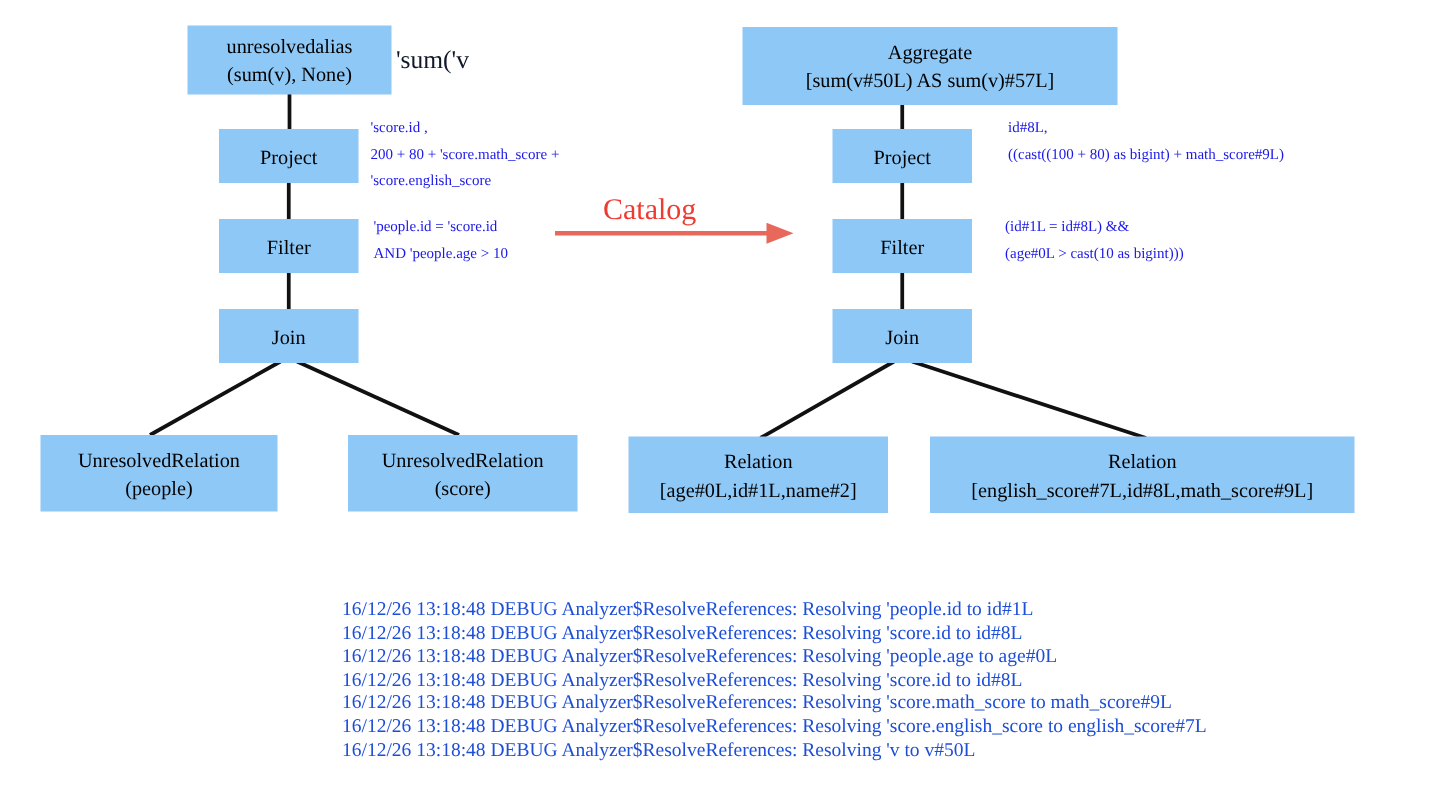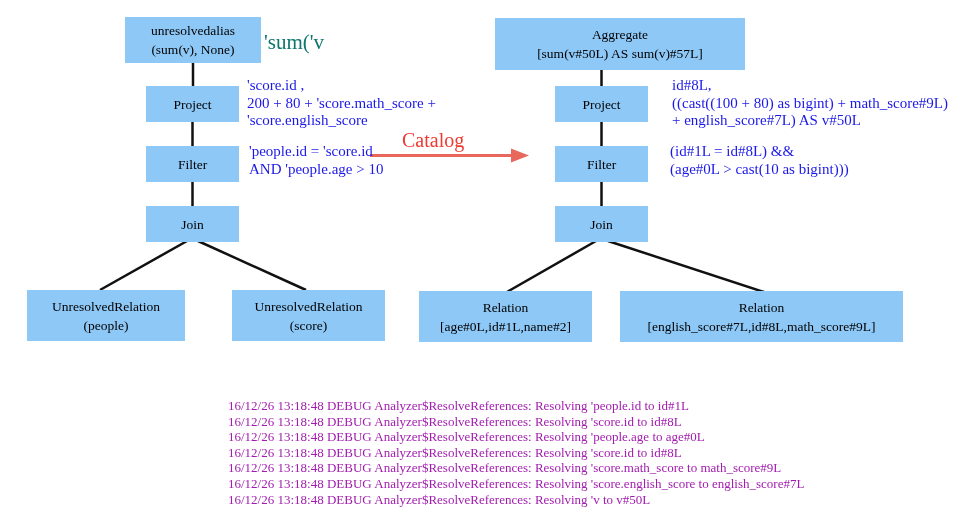--- a/index.html
+++ b/index.html
@@ -3,26 +3,26 @@
 <meta charset="utf-8">
 <style>
   html,body{margin:0;padding:0;}
   body{width:965px;height:524px;background:#ffffff;overflow:hidden;
        font-family:"Liberation Serif","DejaVu Serif",serif;}
   .canvas{position:relative;width:965px;height:524px;background:#fff;}
   .connectors{position:absolute;left:0;top:0;width:965px;height:524px;}
   .node{position:absolute;background:#8dc8f7;color:#000;display:flex;
         flex-direction:column;align-items:center;justify-content:center;
         text-align:center;font-size:13.5px;line-height:19px;}
-  .annot{position:absolute;color:#1b18e8;font-size:15px;line-height:17.5px;
+  .annot{position:absolute;color:#1b18e8;font-size:10px;line-height:17.5px;
          white-space:nowrap;}
-  .annot-big{position:absolute;color:#0f766e;font-size:21px;white-space:nowrap;}
+  .annot-big{position:absolute;color:#0f172a;font-size:17px;white-space:nowrap;}
   .catalog{position:absolute;left:402px;top:117px;color:#ee3b31;font-size:20px;
            white-space:nowrap;margin-top:12px;}
-  .log{position:absolute;left:228px;top:398px;color:#a21caf;font-size:13px;
+  .log{position:absolute;left:228px;top:398px;color:#1d4ed8;font-size:13px;
        line-height:15.6px;white-space:nowrap;}
 </style>
 </head>
 <body>
 
 <div class="canvas">
 
   <svg class="connectors" viewBox="0 0 965 524" xmlns="http://www.w3.org/2000/svg">
 
     <line x1="193" y1="62" x2="193" y2="87" stroke="#111" stroke-width="2.5"></line>
@@ -92,21 +92,20 @@
     <div>[sum(v#50L) AS sum(v)#57L]</div>
   </div>
 
   <div class="node" style="left:555px;top:86px;width:93px;height:36px;">
     <div>Project</div>
   </div>
 
   <div class="annot" style="left:672px;top:77px;">
     <div>id#8L,</div>
     <div>((cast((100 + 80) as bigint) + math_score#9L)</div>
-    <div>+ english_score#7L) AS v#50L</div>
   </div>
 
   <div class="node" style="left:555px;top:146px;width:93px;height:36px;">
     <div>Filter</div>
   </div>
 
   <div class="annot" style="left:670px;top:143px;">
     <div>(id#1L = id#8L) &amp;&amp;</div>
     <div>(age#0L &gt; cast(10 as bigint)))</div>
   </div>

